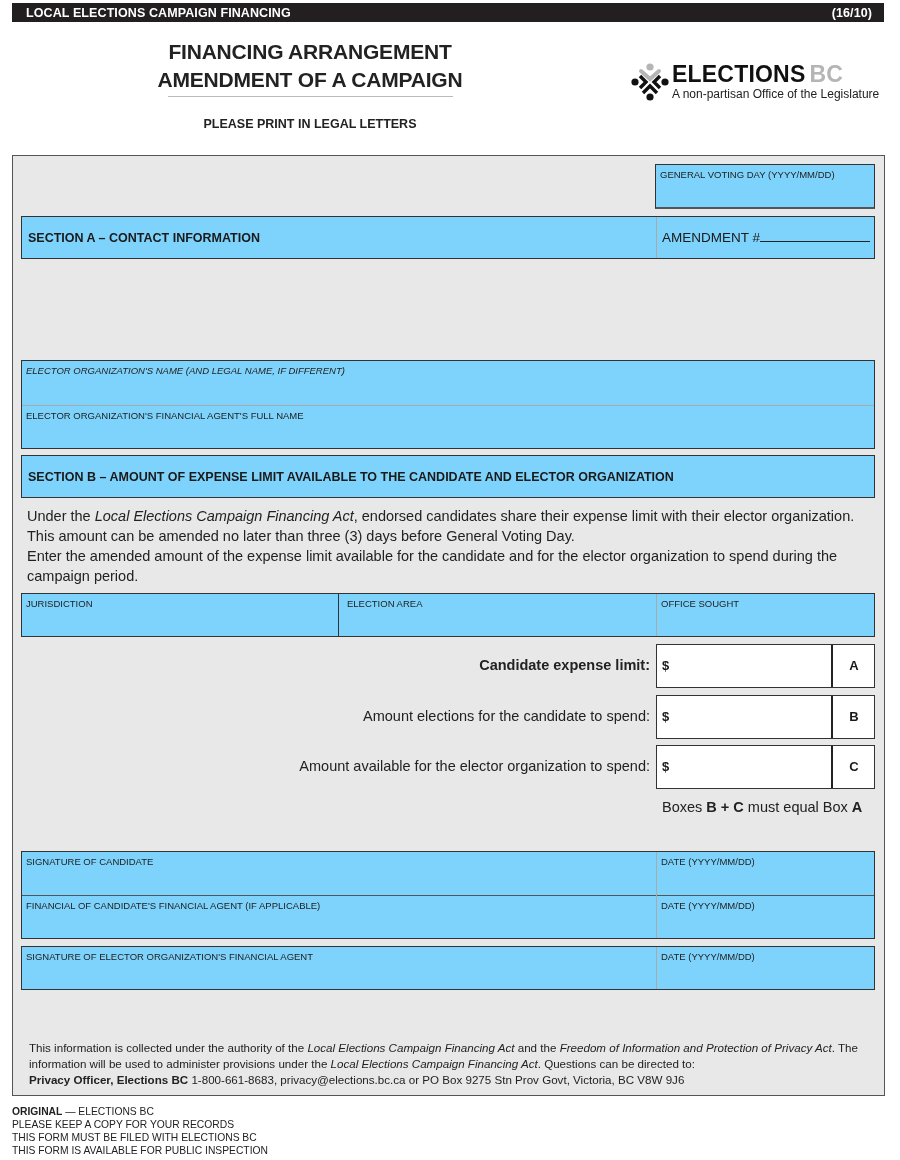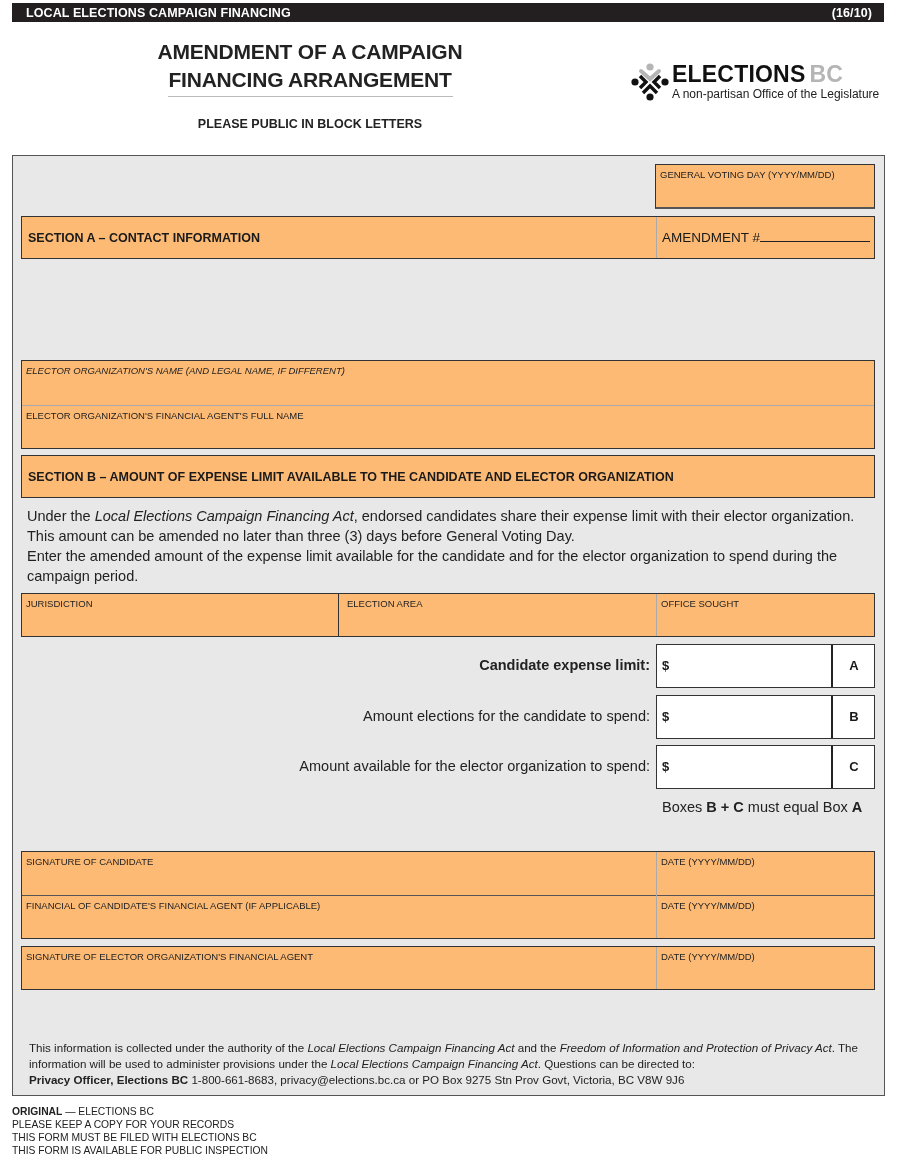--- a/index.html
+++ b/index.html
@@ -23,21 +23,21 @@
   .logo-word { position: absolute; left: 42px; top: 1px; font-size: 23px; font-weight: 900; letter-spacing: 0.2px; white-space: nowrap; }
   .logo-word .e { color: #111; }
   .logo-word .bc { color: #b5b5b5; margin-left: 4px; }
   .logo-tag { position: absolute; left: 42px; top: 27px; font-size: 12px; color: #222; white-space: nowrap; }
 
   .panel {
     position: absolute; left: 12px; top: 155px; width: 873px; height: 941px;
     background: #e8e8e8; border: 1px solid #555;
   }
 
-  .box { position: absolute; background: #fdba74; border: 1px solid #333; }
+  .box { position: absolute; background: #7dd3fc; border: 1px solid #333; }
   .lbl { position: absolute; font-size: 9.5px; color: #222; white-space: nowrap; }
   .vline { position: absolute; top: 0; bottom: 0; width: 1px; background: #aaa; }
   .hline { position: absolute; left: 0; right: 0; height: 1px; background: #555; }
 
   .sec-title { position: absolute; left: 6px; font-size: 12.5px; font-weight: bold; white-space: nowrap; }
 
   .para { position: absolute; left: 26px; width: 840px; font-size: 14.5px; line-height: 20px; color: #222; }
   .para i { font-style: italic; }
 
   .amt-row { position: absolute; left: 0; width: 873px; height: 44px; }
@@ -57,24 +57,24 @@
 </style>
 </head>
 <body>
 
 <div class="topbar">
   <span>LOCAL ELECTIONS CAMPAIGN FINANCING</span>
   <span>(16/10)</span>
 </div>
 
 <div class="title-block">
+  <div class="title-line">FINANCING ARRANGEMENT</div>
   <div class="title-line">AMENDMENT OF A CAMPAIGN</div>
-  <div class="title-line">FINANCING ARRANGEMENT</div>
   <div class="title-rule"></div>
-  <div class="subtitle">PLEASE PUBLIC IN BLOCK LETTERS</div>
+  <div class="subtitle">PLEASE PRINT IN LEGAL LETTERS</div>
 </div>
 
 <div class="logo">
   <svg class="logo-mark" viewBox="0 0 40 40">
     <circle cx="20" cy="5" r="3.6" fill="#b5b5b5"></circle>
     <path d="M11 9 L20 17 L29 9" stroke="#b5b5b5" stroke-width="4" fill="none" stroke-linecap="round"></path>
     <circle cx="5" cy="20" r="3.6" fill="#111"></circle>
     <circle cx="35" cy="20" r="3.6" fill="#111"></circle>
     <circle cx="20" cy="35" r="3.6" fill="#111"></circle>
     <path d="M10 14 L16 20 L10 26" stroke="#111" stroke-width="3.4" fill="none"></path>

